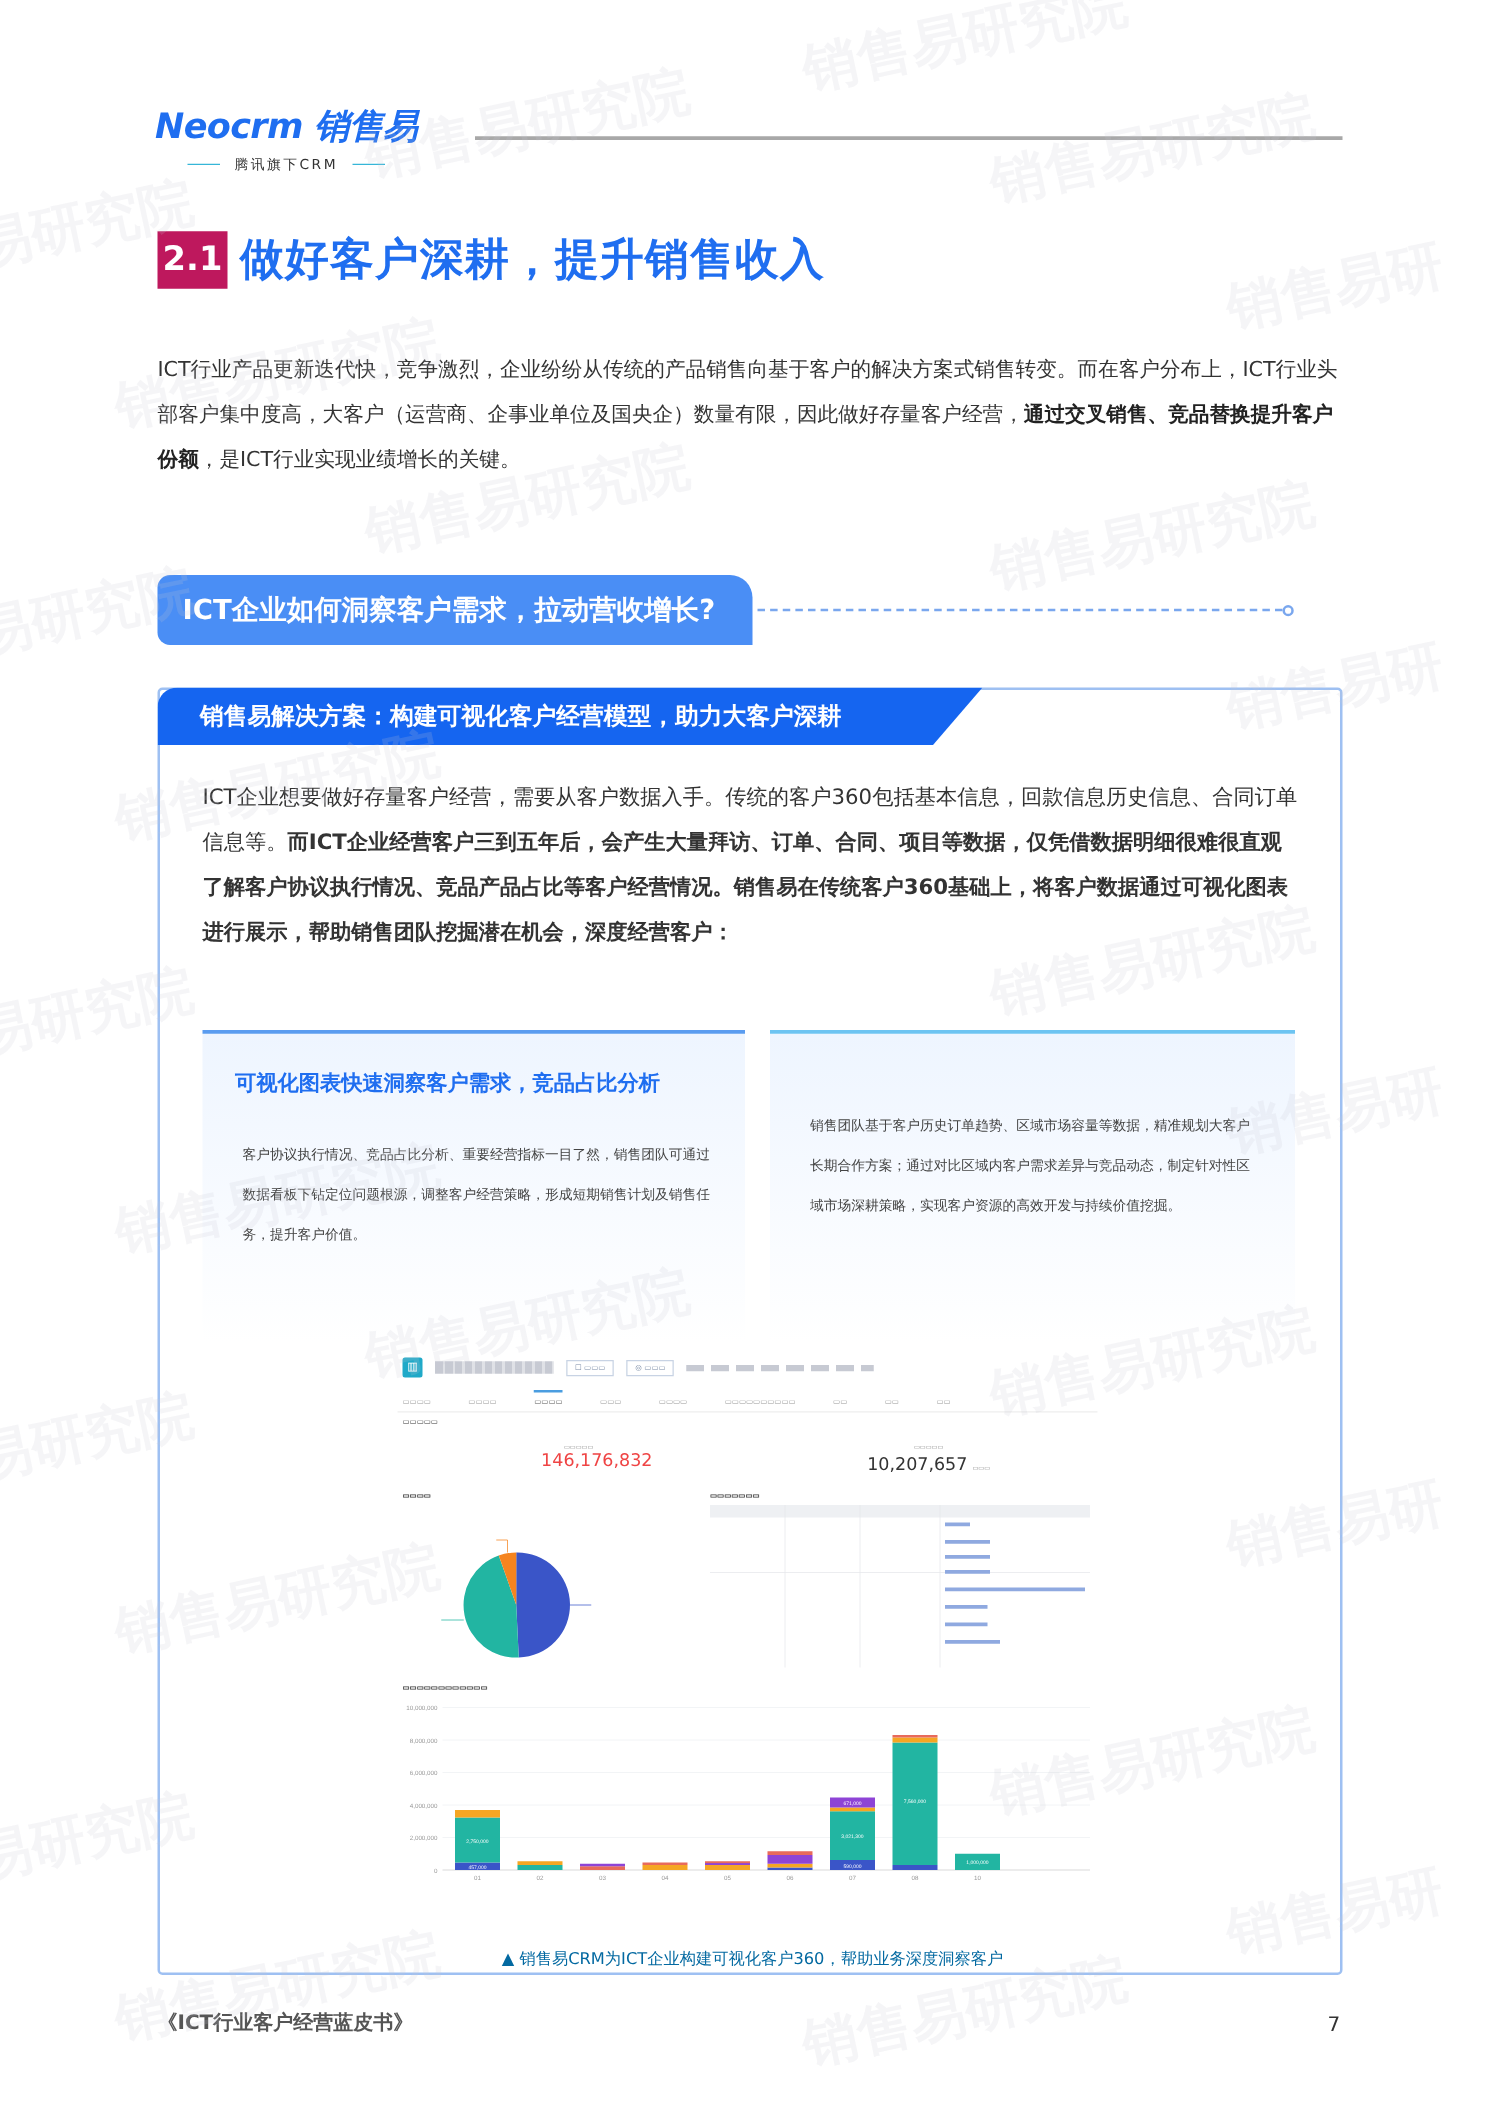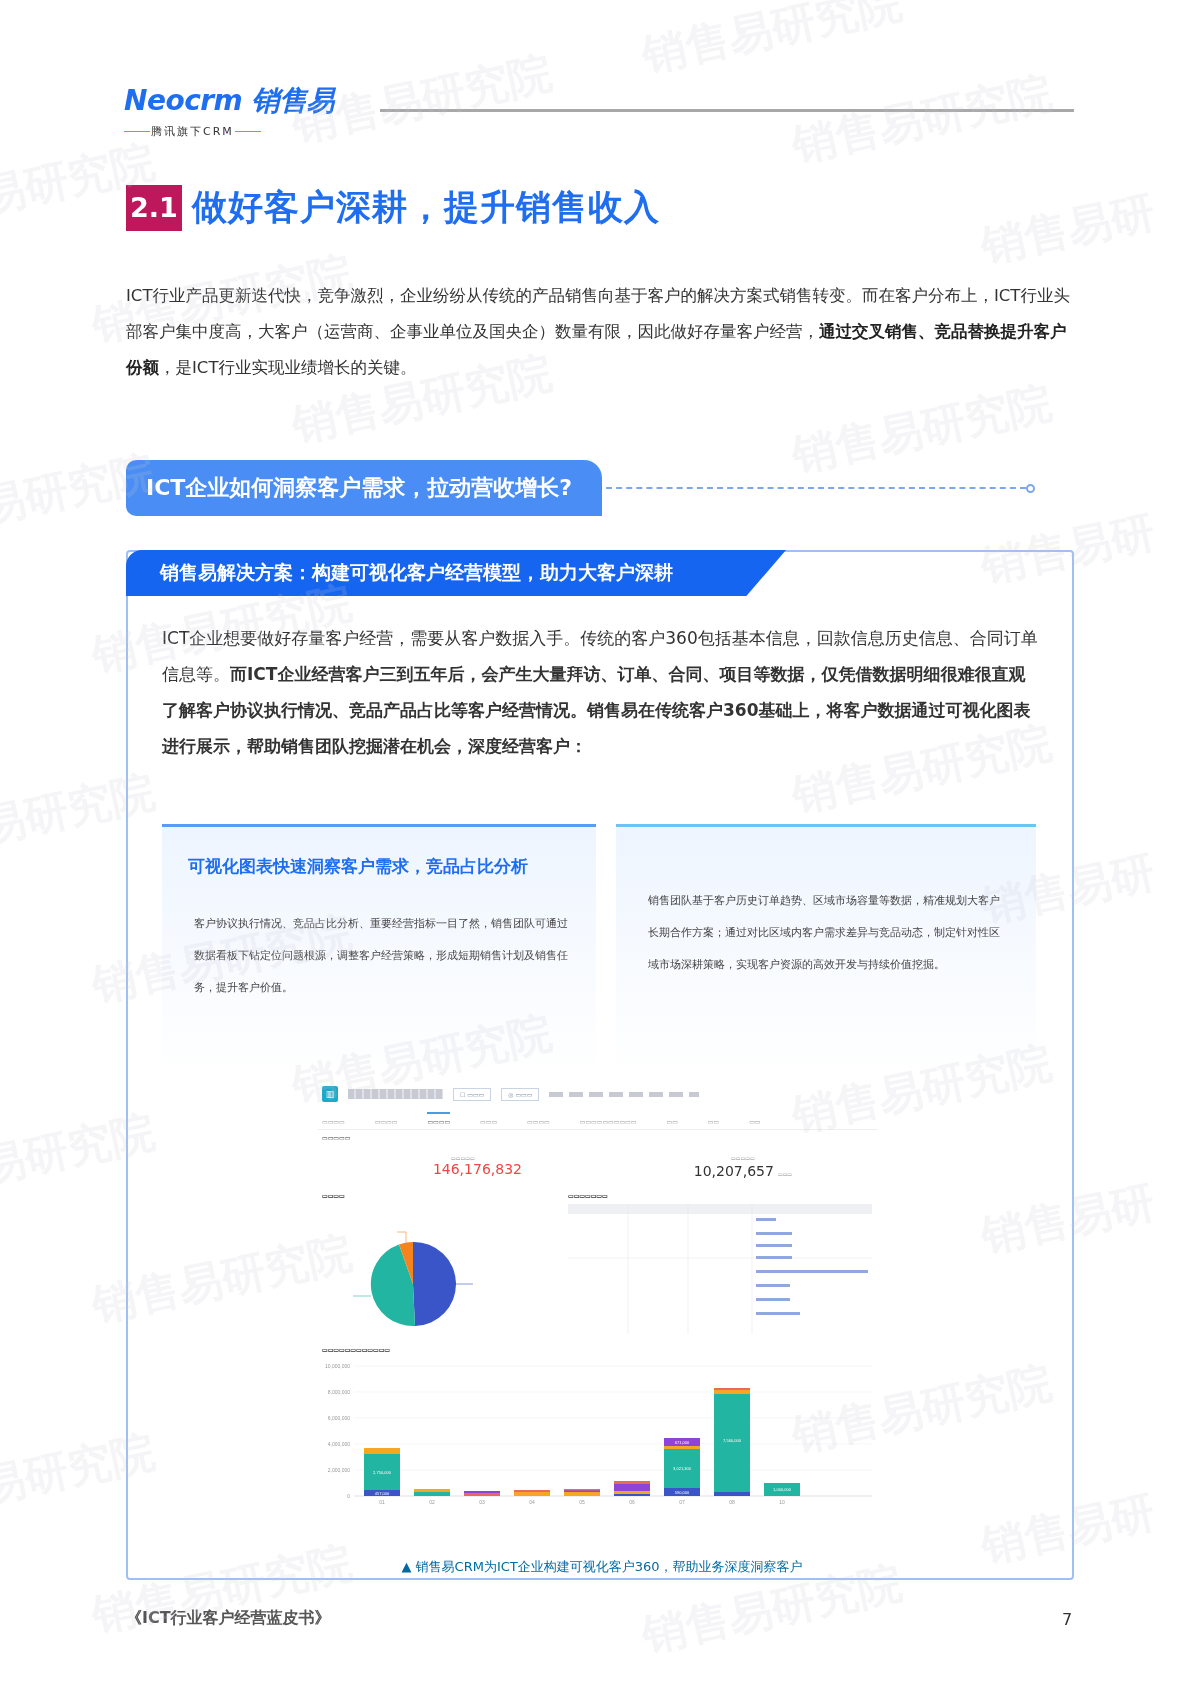--- a/index.html
+++ b/index.html
@@ -1,21 +1,21 @@
 <!DOCTYPE html>
 <html><head>
 <meta charset="utf-8">
 <style>
   * { box-sizing: border-box; margin: 0; padding: 0; }
   body { width: 1200px; height: 1698px; background: #ffffff; font-family: "DejaVu Sans", "Liberation Sans", sans-serif; position: relative; overflow: hidden; color: #333; }
   .watermark { position: absolute; font-size: 44px; font-weight: bold; color: rgba(200,200,210,0.18); transform: rotate(-12deg); white-space: nowrap; pointer-events: none; z-index: 5; }
 
   .header { position: absolute; left: 124px; top: 82px; }
   .logo-main { font-size: 28px; font-weight: bold; color: #1f6ef0; font-style: italic; letter-spacing: -0.5px; }
-  .logo-sub { margin-top: 4px; font-size: 11px; color: #333; display: flex; align-items: center; gap: 1px; letter-spacing: 2px; }
+  .logo-sub { margin-top: 4px; font-size: 11px; color: #333; display: flex; align-items: center; gap: 12px; letter-spacing: 2px; justify-content: center; }
   .logo-sub .dash { width: 26px; height: 1.5px; background: #36b6d8; display: inline-block; }
   .header-rule { position: absolute; left: 380px; top: 109px; width: 694px; height: 3px; background: #a8a8a8; }
 
   .section-title { position: absolute; left: 126px; top: 184px; display: flex; align-items: center; gap: 10px; }
   .section-num { background: #be185d; color: #fff; font-size: 27px; font-weight: bold; width: 56px; height: 46px; display: flex; align-items: center; justify-content: center; }
   .section-text { font-size: 35px; font-weight: bold; color: #1f6ef0; letter-spacing: 1px; }
 
   .intro { position: absolute; left: 126px; top: 278px; width: 950px; font-size: 16.5px; line-height: 36px; color: #333; }
   .intro b { color: #222; }
 

